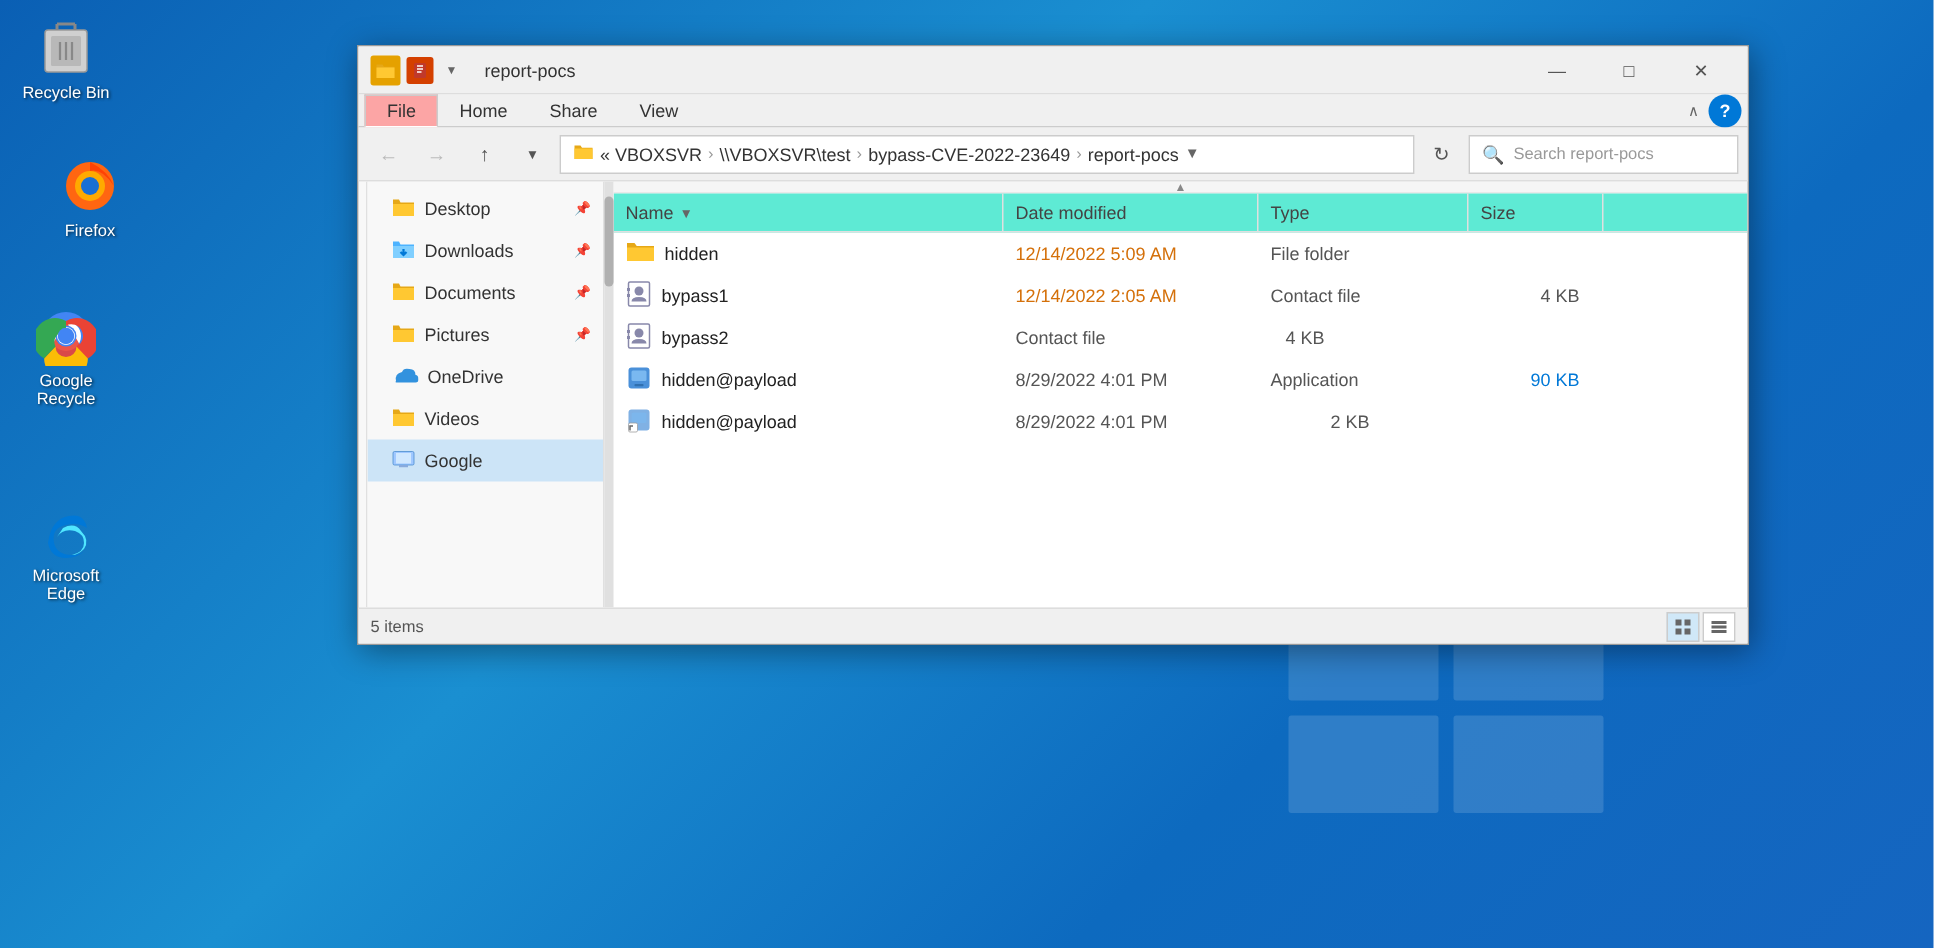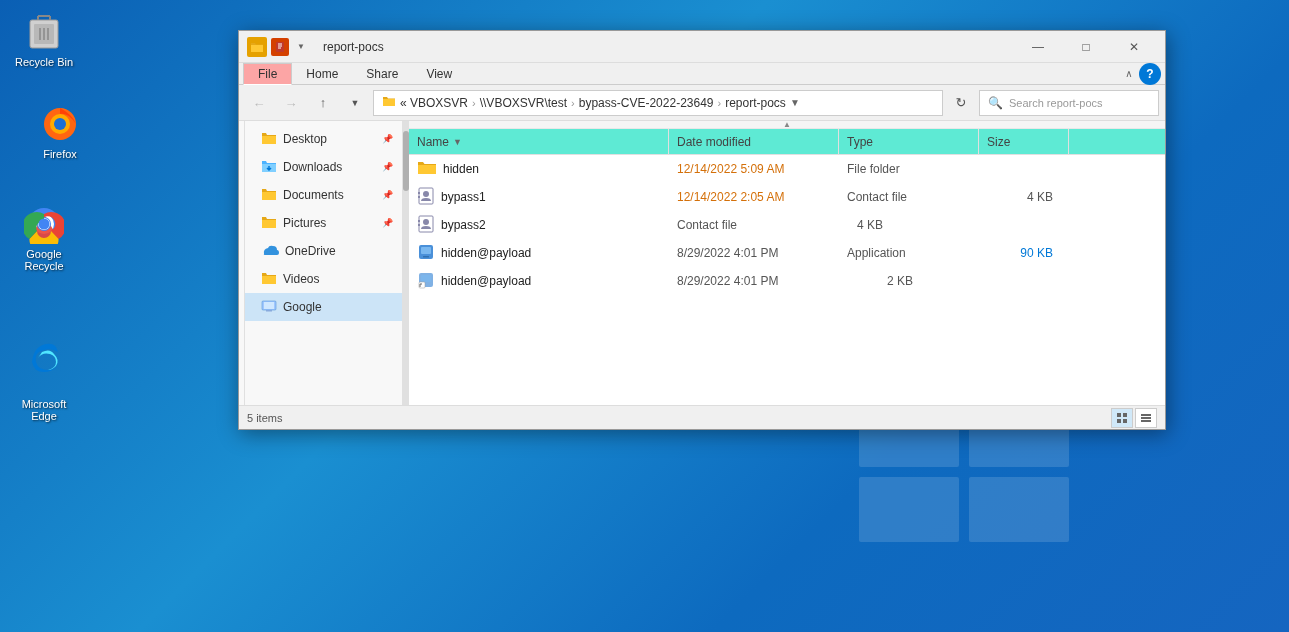--- a/index.html
+++ b/index.html
@@ -37,21 +37,21 @@
     
     .recycle-icon { top: 8px; left: 8px; }
 
     
     .firefox-icon { top: 100px; left: 8px; }
 
     
     .chrome-icon { top: 200px; left: 8px; }
 
     
-    .edge-icon { top: 330px; left: 8px; gap: 20px; }
+    .edge-icon { top: 330px; left: 8px; }
 
     
     .explorer-window {
       position: absolute;
       top: 30px;
       left: 238px;
       width: 928px;
       height: 400px;
       background: #fff;
       border: 1px solid #999;

